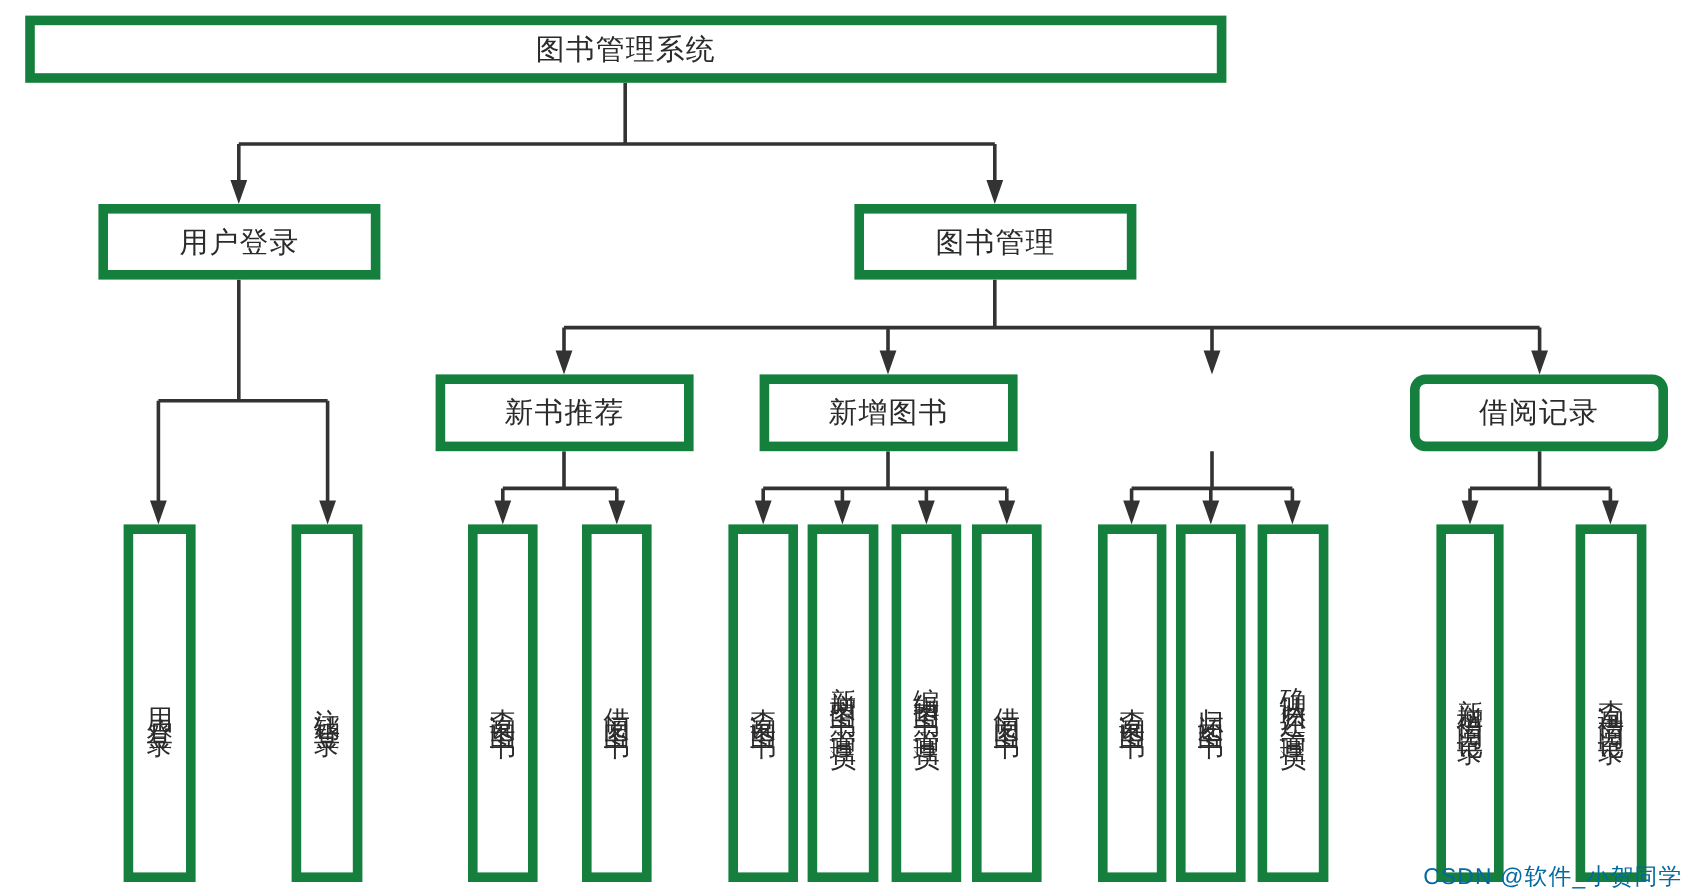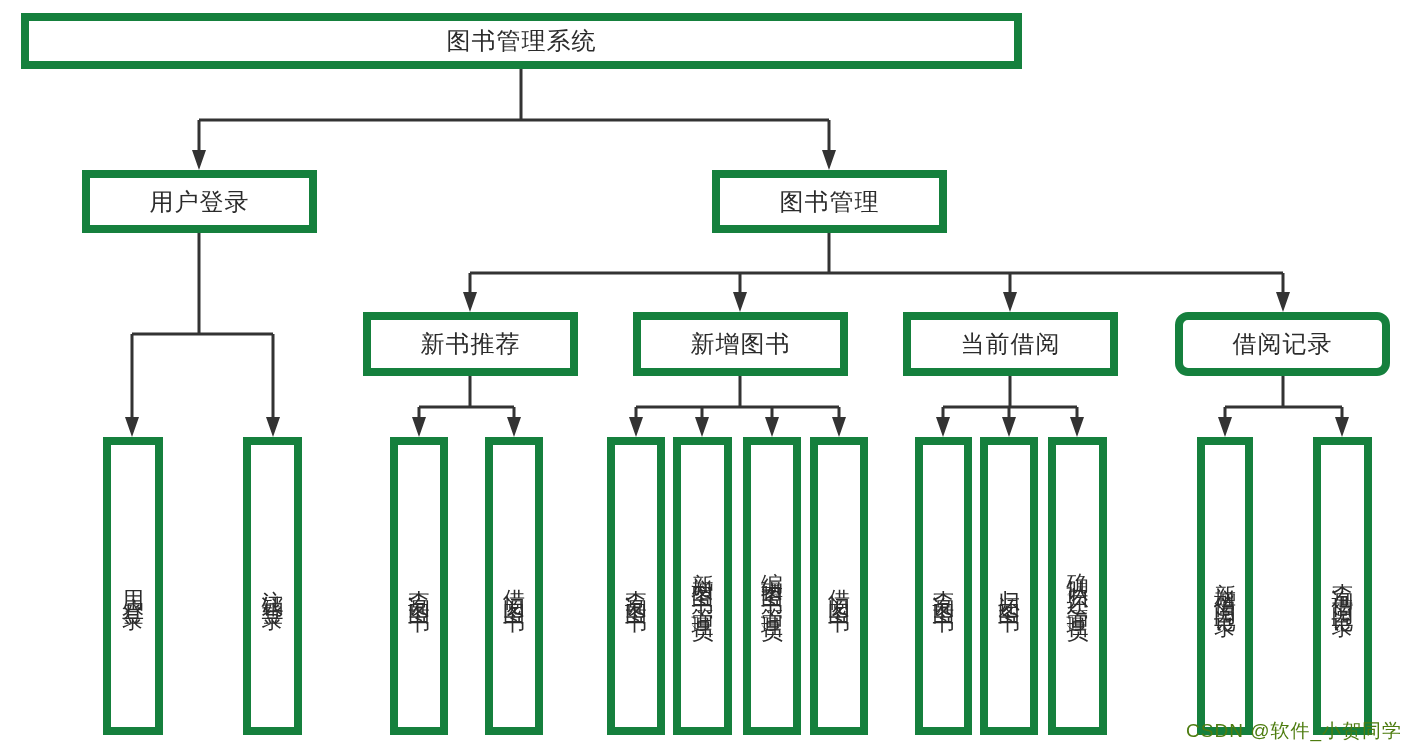--- a/index.html
+++ b/index.html
@@ -46,21 +46,21 @@
     letter-spacing: 7px;
     line-height: 1;
     color: #2b2b2b;
     white-space: nowrap;
   }
   .watermark {
     position: absolute;
     right: 3px;
     bottom: 3px;
     font-size: 19px;
-    color: #4d7c0f;
+    color: #0369a1;
     letter-spacing: 1px;
     pointer-events: none;
   }
 </style>
 </head>
 <body>
 
 <div class="canvas">
 
   <svg class="connectors" viewBox="0 0 1405 747" xmlns="http://www.w3.org/2000/svg" aria-hidden="true">
@@ -111,23 +111,20 @@
   <div class="node lvl" style="left:712px; top:170px; width:235px; height:63px;">
     <span>图书管理</span>
   </div>
 
   <div class="node lvl" style="left:363px; top:312px; width:215px; height:64px;">
     <span>新书推荐</span>
   </div>
   <div class="node lvl" style="left:633px; top:312px; width:215px; height:64px;">
     <span>新增图书</span>
   </div>
-  <div class="node lvl" style="left:903px; top:312px; width:215px; height:64px;">
-    <span>当前借阅</span>
-  </div>
   <div class="node lvl" style="left:1175px; top:312px; width:215px; height:64px;border-radius:13px;">
     <span>借阅记录</span>
   </div>
 
   <div class="node leaf" style="left:103px; width:60px;">
     <span class="vtext">用户登录</span>
   </div>
   <div class="node leaf" style="left:243px; width:59px;">
     <span class="vtext">注销登录</span>
   </div>

